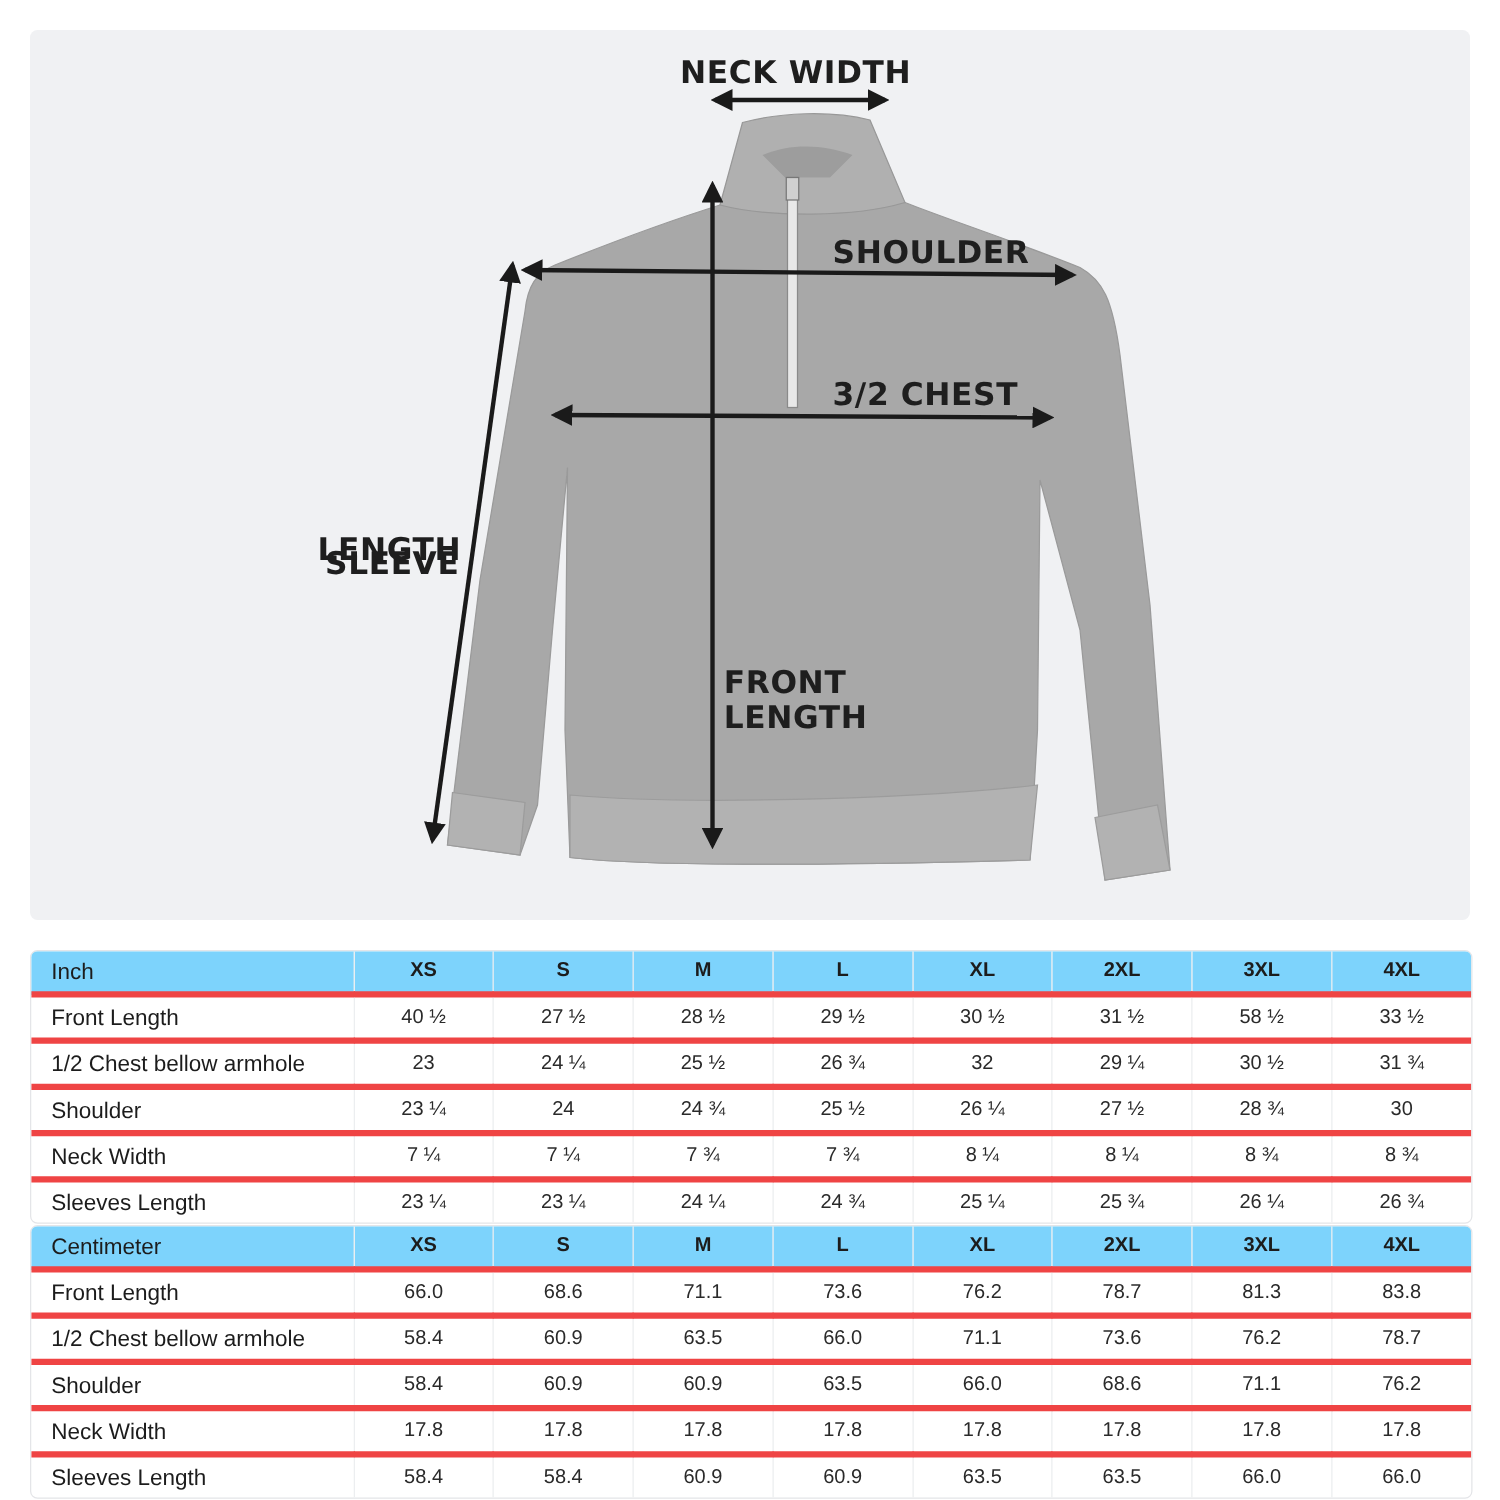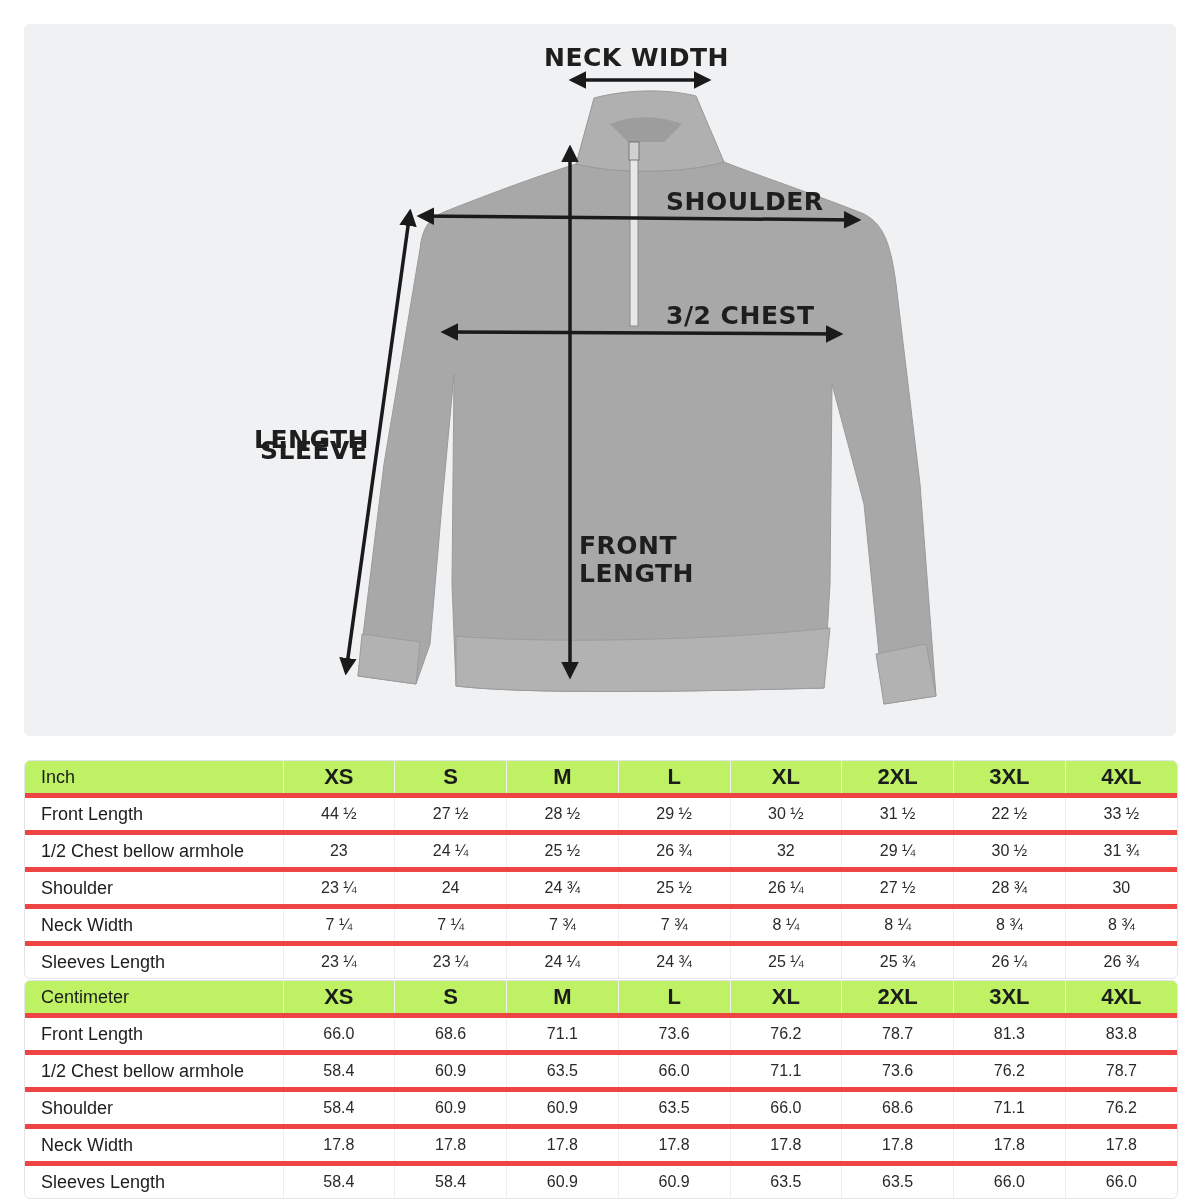--- a/index.html
+++ b/index.html
@@ -10,22 +10,22 @@
                   background: #f0f1f3; border-radius: 6px; overflow: hidden; }
   .illustration svg { position: absolute; left: 0; top: 0; }
   .meas-label { position: absolute; font-family: "DejaVu Sans", sans-serif; font-weight: bold;
                 font-size: 25px; letter-spacing: 0.5px; color: #1e1e1e; line-height: 28px; white-space: nowrap; }
 
   .size-table { position: absolute; left: 24px; width: 1152px; border-collapse: collapse;
                 border: 1px solid #e4e5e8; border-radius: 6px; overflow: hidden; background: #fff; }
   .size-table table { width: 100%; border-collapse: collapse; table-layout: fixed; }
   .size-table th, .size-table td { height: 32px; padding: 0; font-size: 17px; border-right: 1px solid #eceef0; }
   .size-table th:last-child, .size-table td:last-child { border-right: none; }
-  .size-table thead tr { background: #bef264; }
-  .size-table th { font-weight: bold; text-align: center; color: #1c1c1c; font-size: 22px; }
+  .size-table thead tr { background: #7dd3fc; }
+  .size-table th { font-weight: bold; text-align: center; color: #1c1c1c; font-size: 16px; }
   .size-table th.unit { text-align: left; padding-left: 16px; font-weight: normal; font-size: 18px; }
   .size-table tbody tr { border-top: 5px solid #ef4444; }
   .size-table td { text-align: center; color: #2a2a2a; font-size: 16px; }
   .size-table td.row-label { text-align: left; padding-left: 16px; font-size: 18px; color: #1c1c1c; }
   .col-label { width: 258px; }
 </style>
 </head>
 <body>
 
 <div class="illustration">
@@ -94,27 +94,27 @@
         <th>L</th>
         <th>XL</th>
         <th>2XL</th>
         <th>3XL</th>
         <th>4XL</th>
       </tr>
     </thead>
     <tbody>
       <tr>
         <td class="row-label">Front Length</td>
-        <td>44 ½</td>
+        <td>40 ½</td>
         <td>27 ½</td>
         <td>28 ½</td>
         <td>29 ½</td>
         <td>30 ½</td>
         <td>31 ½</td>
-        <td>22 ½</td>
+        <td>58 ½</td>
         <td>33 ½</td>
       </tr>
       <tr>
         <td class="row-label">1/2 Chest bellow armhole</td>
         <td>23</td>
         <td>24 ¼</td>
         <td>25 ½</td>
         <td>26 ¾</td>
         <td>32</td>
         <td>29 ¼</td>

